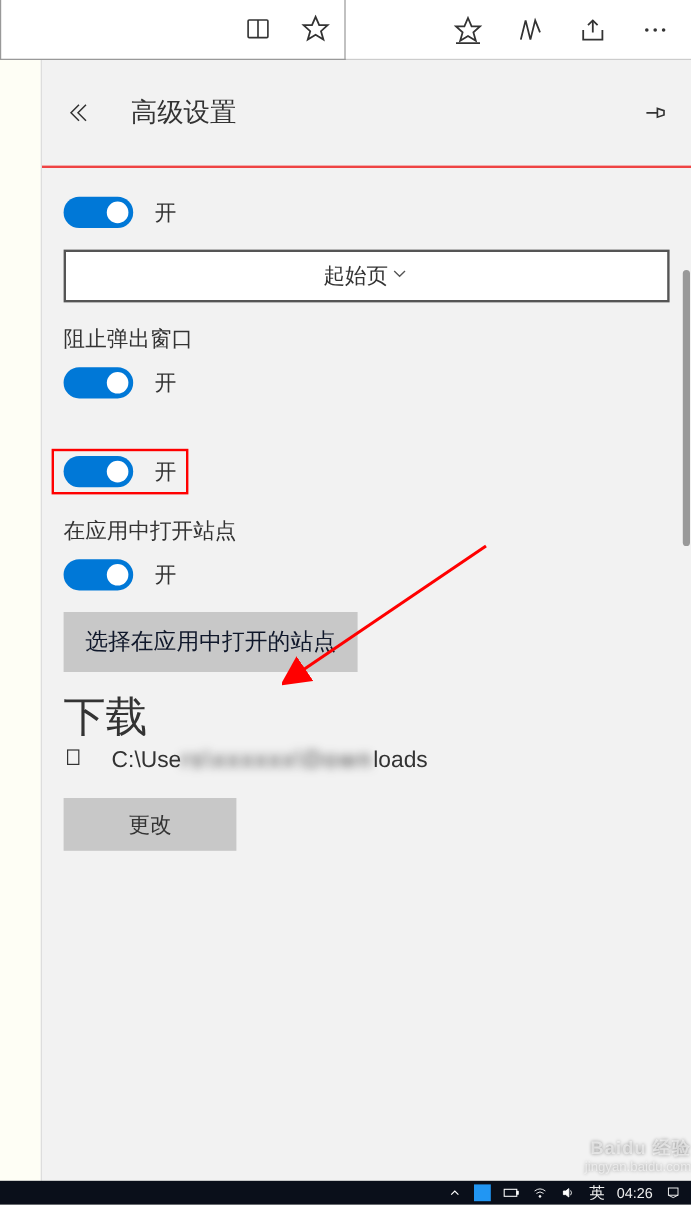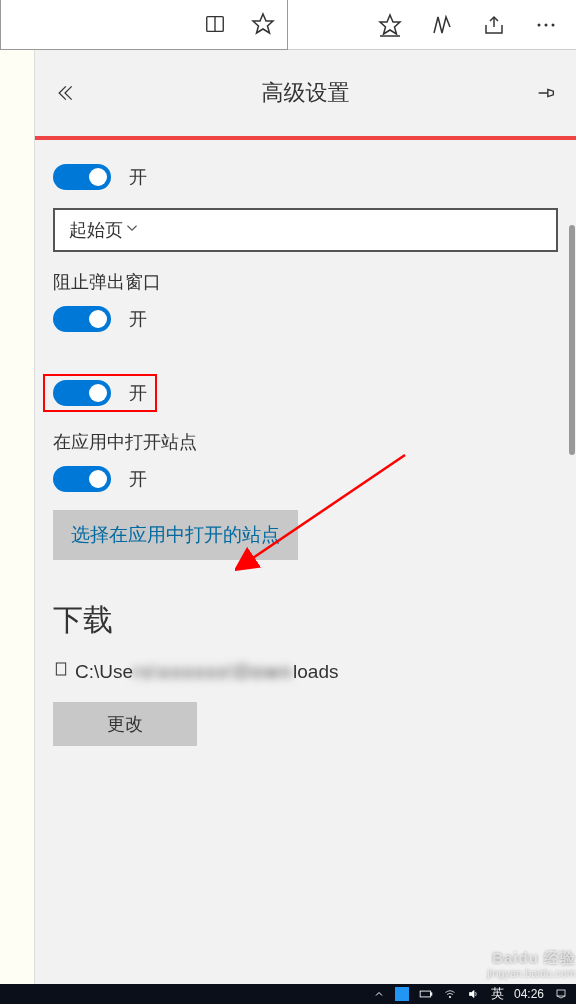--- a/index.html
+++ b/index.html
@@ -62,23 +62,22 @@
       background: #f2f2f2;
       display: flex;
       flex-direction: column;
       border-left: 1px solid #ddd;
     }
     .panel-header {
       height: 90px;
       display: flex;
       align-items: center;
       padding: 0 18px;
-      gap: 16px;
-      border-bottom: 4px solid #ef4444;
-      text-align: center;
+      gap: 32px;
+      border-bottom: 2px solid #ef4444;
     }
     .panel-title {
       font-size: 22px;
       color: #333;
       flex: 1;
     }
     .panel-body {
       flex: 1;
       overflow-y: auto;
       padding: 24px 18px 0 18px;
@@ -117,21 +116,21 @@
       font-size: 18px;
       color: #333;
     }
     .dropdown {
       width: 100%;
       height: 44px;
       border: 2px solid #555;
       background: #fff;
       display: flex;
       align-items: center;
-      justify-content: flex-start;
+      justify-content: center;
       padding: 0 14px;
       font-size: 18px;
       color: #333;
       margin-bottom: 18px;
     }
     .section-gap { height: 24px; }
     .highlight-box {
       border: 2px solid #ff0000;
       padding: 4px 8px;
       display: inline-flex;
@@ -142,35 +141,34 @@
     }
     .highlight-box .toggle-row { margin-bottom: 0; }
     .annotation-arrow {
       position: absolute;
       pointer-events: none;
     }
     .gray-button {
       background: #c8c8c8;
       padding: 12px 18px;
       font-size: 19px;
-      color: #0369a1;
+      color: #0f172a;
       display: inline-block;
-      margin-bottom: 40px;
+      margin-bottom: 14px;
       cursor: pointer;
     }
     .section-heading {
-      font-size: 30px;
-      color: #333;
-      margin-bottom: 18px;
+      font-size: 35px;
+      color: #333;
       font-weight: normal;
     }
     .path-row {
       display: flex;
       align-items: center;
-      gap: 6px;
+      gap: 24px;
       font-size: 19px;
       color: #333;
       margin-bottom: 18px;
     }
     .path-row .blur {
       filter: blur(4px);
       letter-spacing: 2px;
     }
     .change-button {
       background: #c8c8c8;

